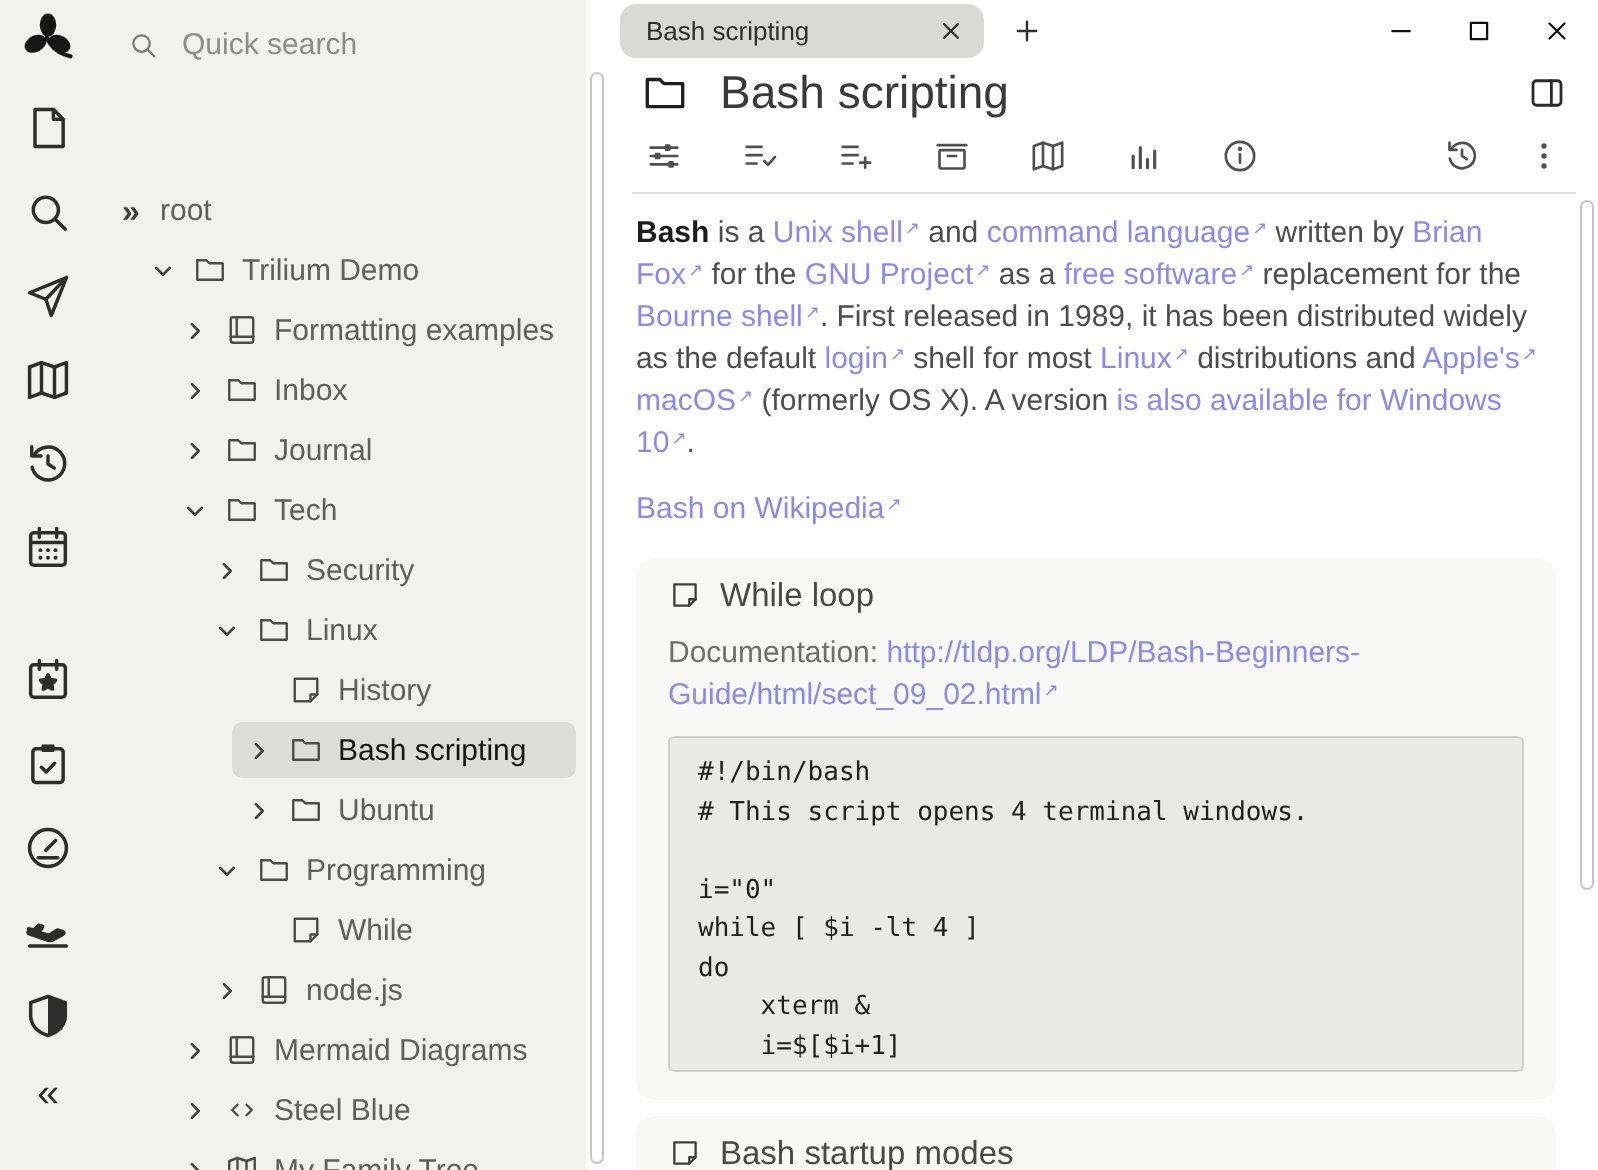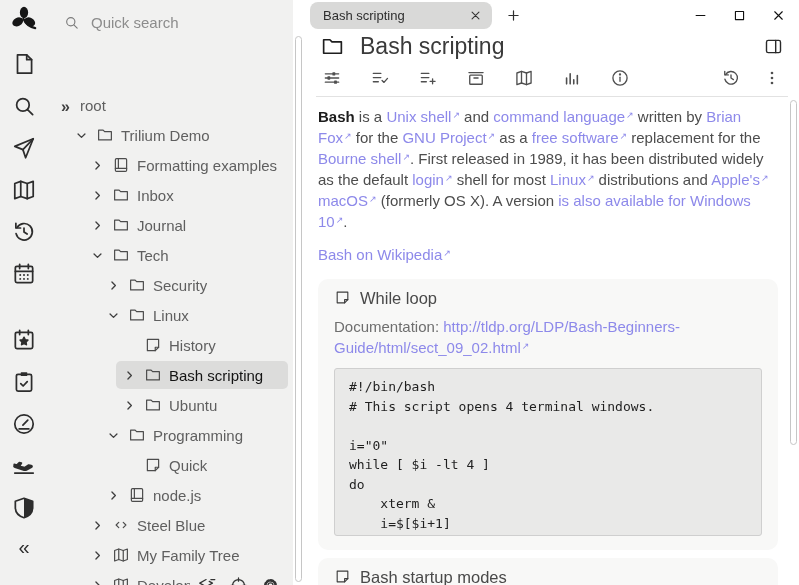--- a/index.html
+++ b/index.html
@@ -384,38 +384,55 @@
       </div>
       <div class="tree-row">
         <div class="tree-row-inner" style="margin-left: 68px;">
           <span class="chev"></span>
           <span class="ic ticon">
             <svg viewBox="0 0 24 24" fill="none" stroke="currentColor" stroke-width="1.6" stroke-linecap="round" stroke-linejoin="round">
               <path d="M4.5 4.5h15v10.5l-4.5 4.5H4.5z"></path>
               <path d="M15 19.5V15h4.5"></path>
             </svg>
           </span>
-          <span class="tlabel">Quick</span>
+          <span class="tlabel">While</span>
         </div>
       </div>
       <div class="tree-row">
         <div class="tree-row-inner" style="margin-left: 52px;">
           <span class="ic chev">
             <svg viewBox="0 0 24 24" fill="none" stroke="currentColor" stroke-width="1.6" stroke-linecap="round" stroke-linejoin="round">
               <path d="M9.5 6.5l5.5 5.5-5.5 5.5" stroke-width="2.1"></path>
             </svg>
           </span>
           <span class="ic ticon">
             <svg viewBox="0 0 24 24" fill="none" stroke="currentColor" stroke-width="1.6" stroke-linecap="round" stroke-linejoin="round">
               <rect x="4.5" y="3.5" width="15" height="17" rx="1.5"></rect>
               <path d="M4.5 16.5h15"></path>
               <path d="M8.5 3.5v13"></path>
             </svg>
           </span>
           <span class="tlabel">node.js</span>
+        </div>
+      </div>
+      <div class="tree-row">
+        <div class="tree-row-inner" style="margin-left: 36px;">
+          <span class="ic chev">
+            <svg viewBox="0 0 24 24" fill="none" stroke="currentColor" stroke-width="1.6" stroke-linecap="round" stroke-linejoin="round">
+              <path d="M9.5 6.5l5.5 5.5-5.5 5.5" stroke-width="2.1"></path>
+            </svg>
+          </span>
+          <span class="ic ticon">
+            <svg viewBox="0 0 24 24" fill="none" stroke="currentColor" stroke-width="1.6" stroke-linecap="round" stroke-linejoin="round">
+              <rect x="4.5" y="3.5" width="15" height="17" rx="1.5"></rect>
+              <path d="M4.5 16.5h15"></path>
+              <path d="M8.5 3.5v13"></path>
+            </svg>
+          </span>
+          <span class="tlabel">Mermaid Diagrams</span>
         </div>
       </div>
       <div class="tree-row">
         <div class="tree-row-inner" style="margin-left: 36px;">
           <span class="ic chev">
             <svg viewBox="0 0 24 24" fill="none" stroke="currentColor" stroke-width="1.6" stroke-linecap="round" stroke-linejoin="round">
               <path d="M9.5 6.5l5.5 5.5-5.5 5.5" stroke-width="2.1"></path>
             </svg>
           </span>
           <span class="ic ticon">

